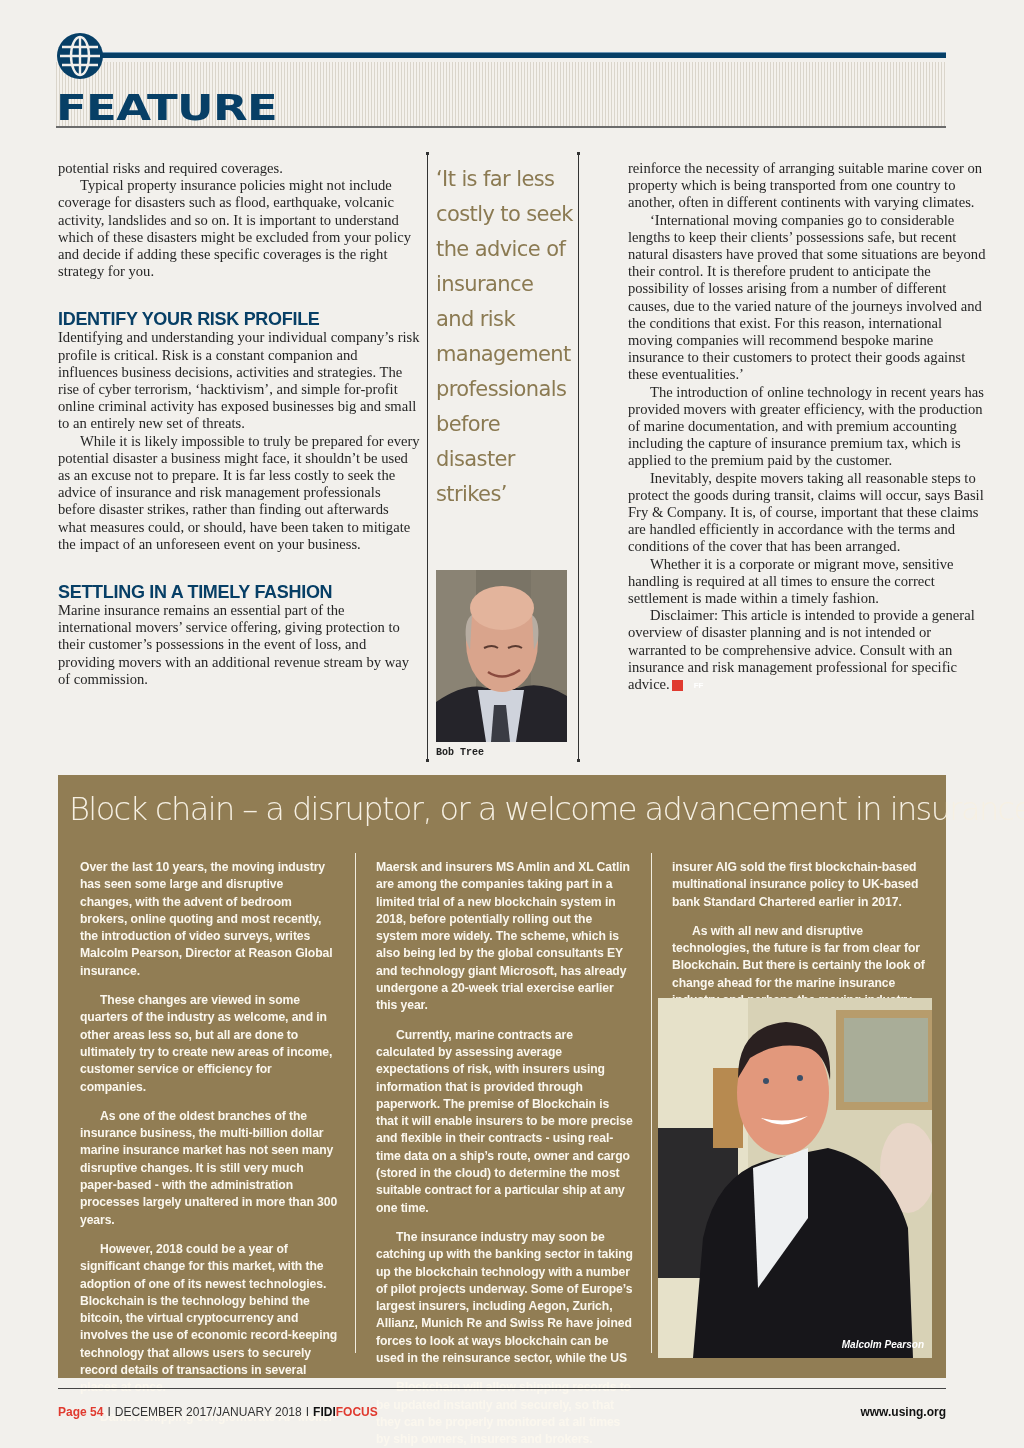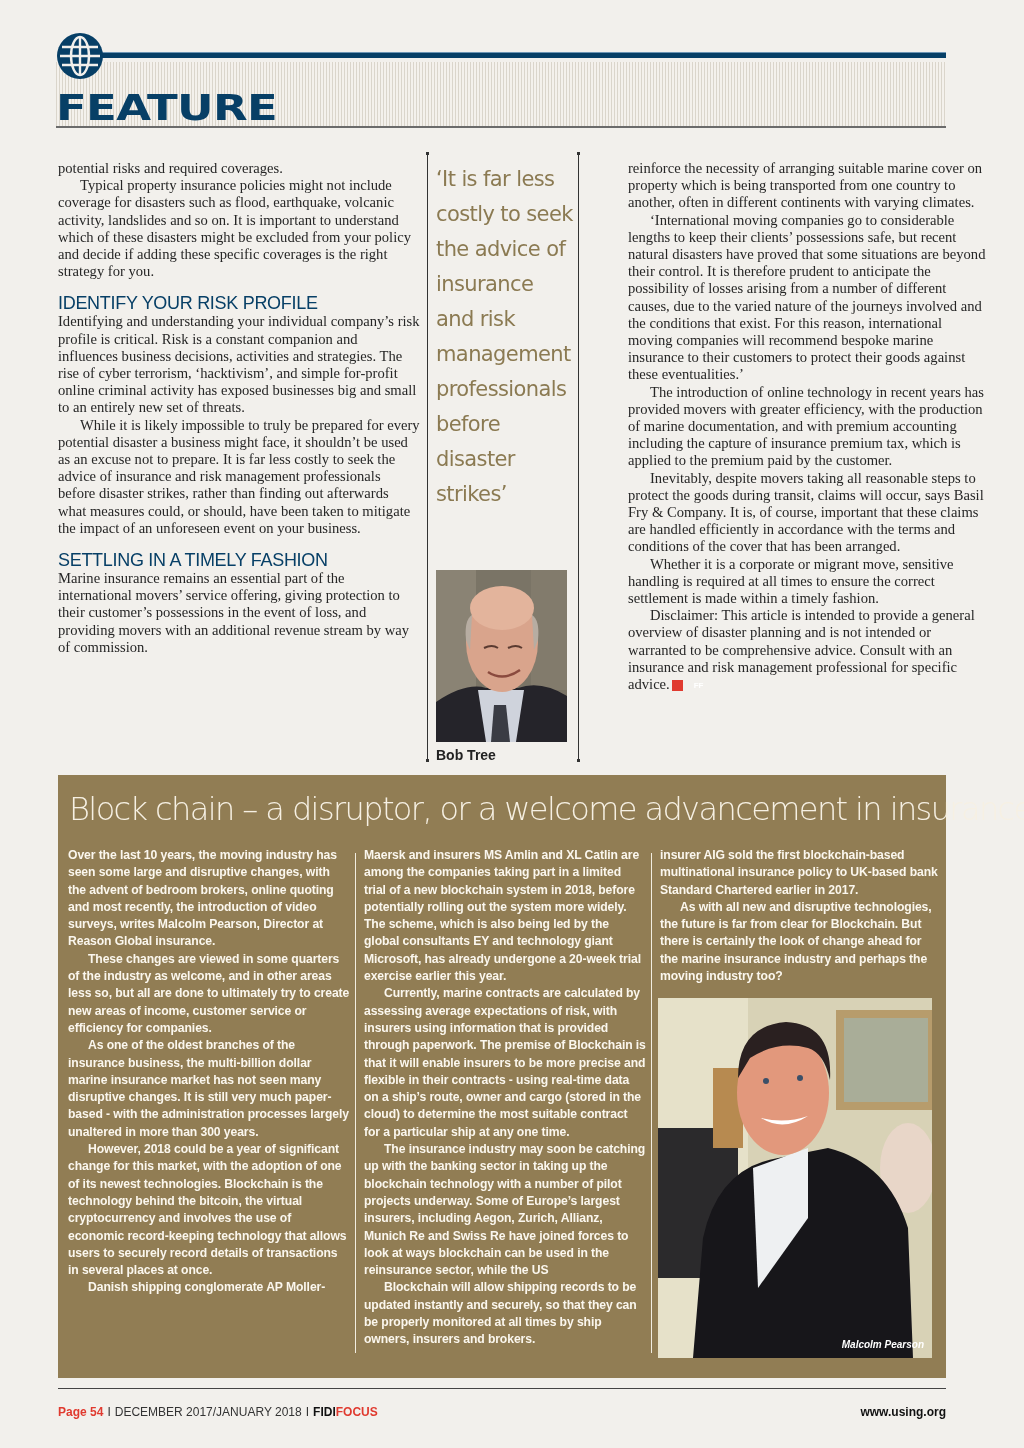--- a/index.html
+++ b/index.html
@@ -15,45 +15,45 @@
   .feature-title { position: absolute; left: 0; top: 59px; font-family: "DejaVu Sans", sans-serif; font-weight: bold;
     font-size: 36px; letter-spacing: -0.5px; color: #073f66; line-height: 38px; transform: scaleX(1.25); transform-origin: left; background: transparent; }
   .rule-bottom { position: absolute; left: 0; top: 96px; width: 890px; height: 2px; background: #6b6b6b; }
 
   
   .col { position: absolute; font-size: 14.6px; line-height: 17.2px; color: #262626; }
   .col p { margin: 0; }
   .col p.indent { text-indent: 22px; }
   .col1 { left: 58px; top: 160px; width: 362px; }
   .col3 { left: 608px; top: 160px; width: 362px; margin-left: 20px; }
-  .subhead { font-family: "Liberation Sans", sans-serif; font-weight: normal; font-size: 18px; color: #073f66;
-    letter-spacing: -0.3px; line-height: 20px; margin-top: 13px; }
+  .subhead { font-family: "Liberation Sans", sans-serif; font-weight: bold; font-size: 18px; color: #073f66;
+    letter-spacing: -0.3px; line-height: 20px; margin-top: 29px; }
 
   .vrule { position: absolute; width: 1px; background: #333; }
   .vrule::before { content: ""; position: absolute; left: -2px; top: -2px; width: 5px; height: 5px; }
   .vrule.v1 { left: 427px; top: 153px; height: 608px; }
   .vrule.v2 { left: 578px; top: 153px; height: 608px; }
   .dot { position: absolute; width: 3px; height: 3px; background: #333; }
 
   .pullquote { position: absolute; left: 436px; top: 162px; width: 140px; font-family: "DejaVu Sans", sans-serif;
     font-size: 21px; line-height: 35px; color: #8b7a52; letter-spacing: -0.6px; }
 
   .photo-bob { position: absolute; left: 436px; top: 570px; width: 131px; height: 172px; overflow: hidden; background: #6d6a5e; }
-  .caption-bob { position: absolute; left: 436px; top: 747px; font-family: Liberation Sans, sans-serif; font-weight: bold; font-size: 14px; color: #222; }
+  .caption-bob { position: absolute; left: 436px; top: 747px; font-family: Liberation Mono, monospace; font-weight: bold; font-size: 10px; color: #222; }
 
   .ff-badge { display: inline-block; width: 11px; height: 11px; background: #e03a2f; color: #fff; font-family: "Liberation Sans", sans-serif;
     font-weight: bold; font-size: 8px; line-height: 11px; text-align: center; vertical-align: 1px; margin-left: 2px; }
 
   
   .box { position: absolute; left: 58px; top: 775px; width: 888px; height: 603px; background: #917d54; }
   .box-title { position: absolute; left: 11px; top: 14px; font-family: "DejaVu Sans", sans-serif; font-weight: 200;
     font-size: 32px; color: #f6f0e3; letter-spacing: -1.6px; line-height: 40px; white-space: nowrap; }
   .bcol { position: absolute; font-family: "Liberation Sans", sans-serif; font-weight: bold; font-size: 12.2px;
     line-height: 17.3px; color: #fbf7ee; letter-spacing: -0.1px; }
-  .bcol p { margin: 0; }
+  .bcol p { margin: 12px; }
   .bcol p.indent { text-indent: 20px; }
   .b1 { left: 10px; top: 72px; width: 282px; }
   .b2 { left: 306px; top: 72px; width: 282px; }
   .b3 { left: 602px; top: 72px; width: 282px; }
   .bvrule { position: absolute; width: 1px; background: #f2ede0; }
   .bv1 { left: 297px; top: 78px; height: 500px; }
   .bv2 { left: 593px; top: 78px; height: 500px; }
 
   .photo-mal { position: absolute; left: 600px; top: 223px; width: 274px; height: 360px; overflow: hidden; background: #b91c1c; font-style: italic; }
   .caption-mal { position: absolute; right: 8px; bottom: 8px; font-family: "Liberation Sans", sans-serif; font-weight: bold;

